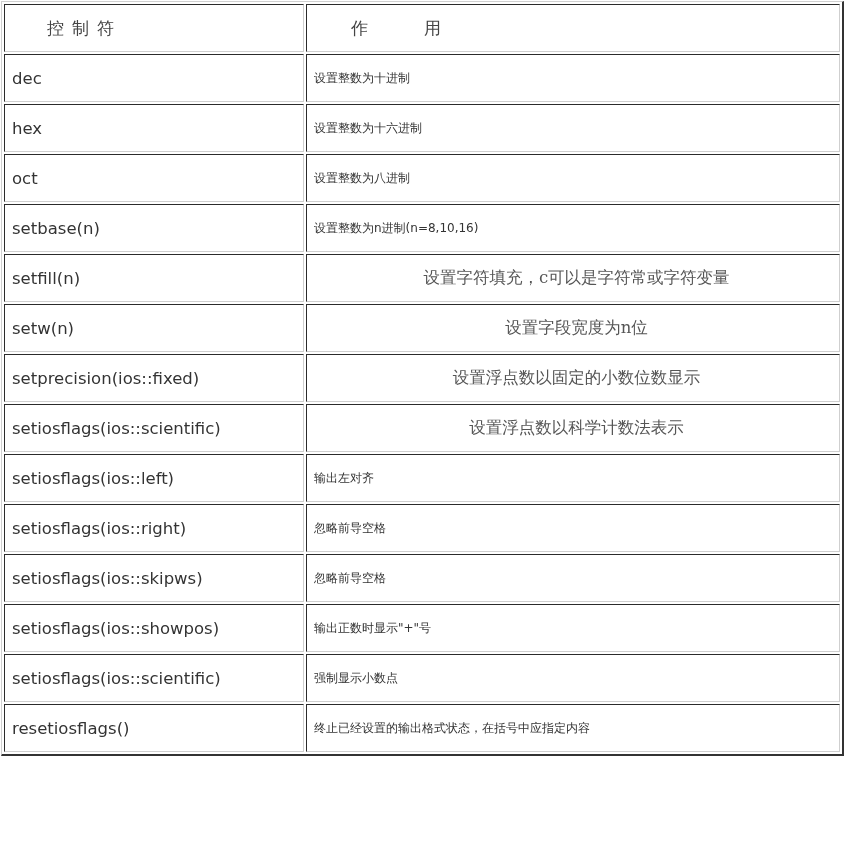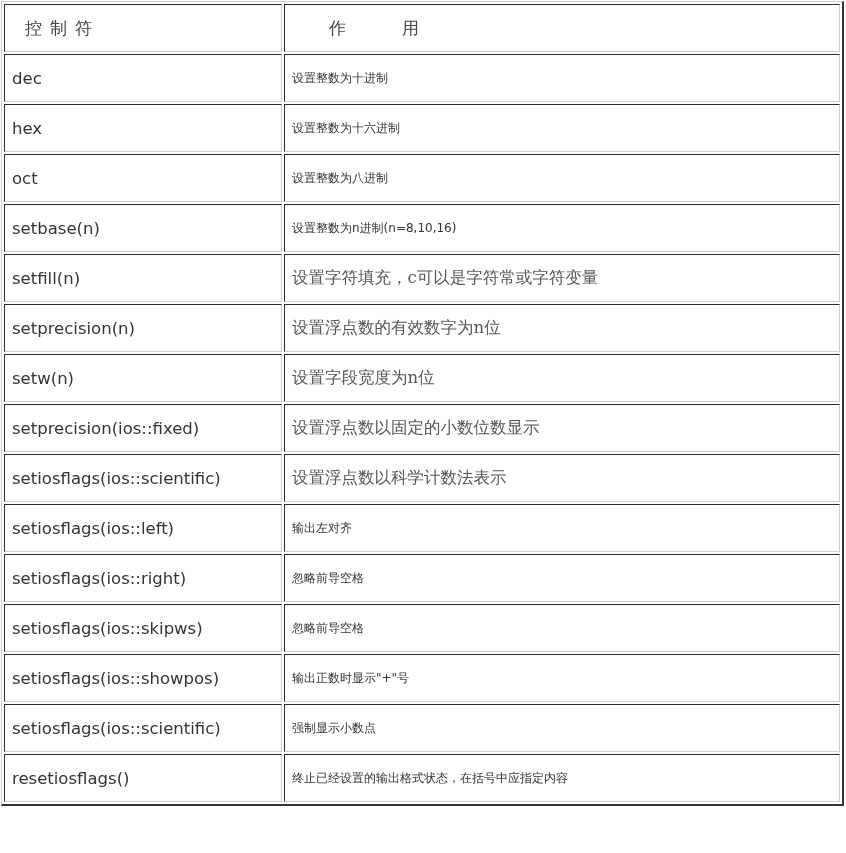--- a/index.html
+++ b/index.html
@@ -23,23 +23,23 @@
       height: 46px;
       padding: 0 0 0 7px;
       vertical-align: middle;
       font-size: 12px;
       color: #333333;
       white-space: nowrap;
       overflow: hidden;
     }
     table.ctl td.c1 { width: 256px; font-family: "DejaVu Sans", sans-serif; font-size: 16.5px; }
     table.ctl td.c2 { font-family: "DejaVu Sans", sans-serif; }
-    table.ctl td.serif { font-family: "DejaVu Serif", serif; color: #555555; font-size: 16.5px; }
+    table.ctl td.serif { font-family: "DejaVu Serif", serif; color: #555555; font-size: 16.5px; text-align: center; }
     table.ctl tr.head td { color: #444444; font-size: 17px; }
-    table.ctl tr.head td.c1 { padding-left: 20px; letter-spacing: 8px; }
+    table.ctl tr.head td.c1 { padding-left: 42px; letter-spacing: 8px; }
     table.ctl tr.head td.c2 { padding-left: 44px; margin-top: 20px; }
     .gap { display: inline-block; width: 56px; }
   </style>
 </head>
 <body>
 
 <table class="ctl">
   <tbody>
     <tr class="head">
       <td class="c1">控制符</td>
@@ -57,24 +57,20 @@
       <td class="c1">oct</td>
       <td class="c2">设置整数为八进制</td>
     </tr>
     <tr>
       <td class="c1">setbase(n)</td>
       <td class="c2">设置整数为n进制(n=8,10,16)</td>
     </tr>
     <tr>
       <td class="c1">setfill(n)</td>
       <td class="c2 serif">设置字符填充，c可以是字符常或字符变量</td>
-    </tr>
-    <tr>
-      <td class="c1">setprecision(n)</td>
-      <td class="c2 serif">设置浮点数的有效数字为n位</td>
     </tr>
     <tr>
       <td class="c1">setw(n)</td>
       <td class="c2 serif">设置字段宽度为n位</td>
     </tr>
     <tr>
       <td class="c1">setprecision(ios::fixed)</td>
       <td class="c2 serif">设置浮点数以固定的小数位数显示</td>
     </tr>
     <tr>

